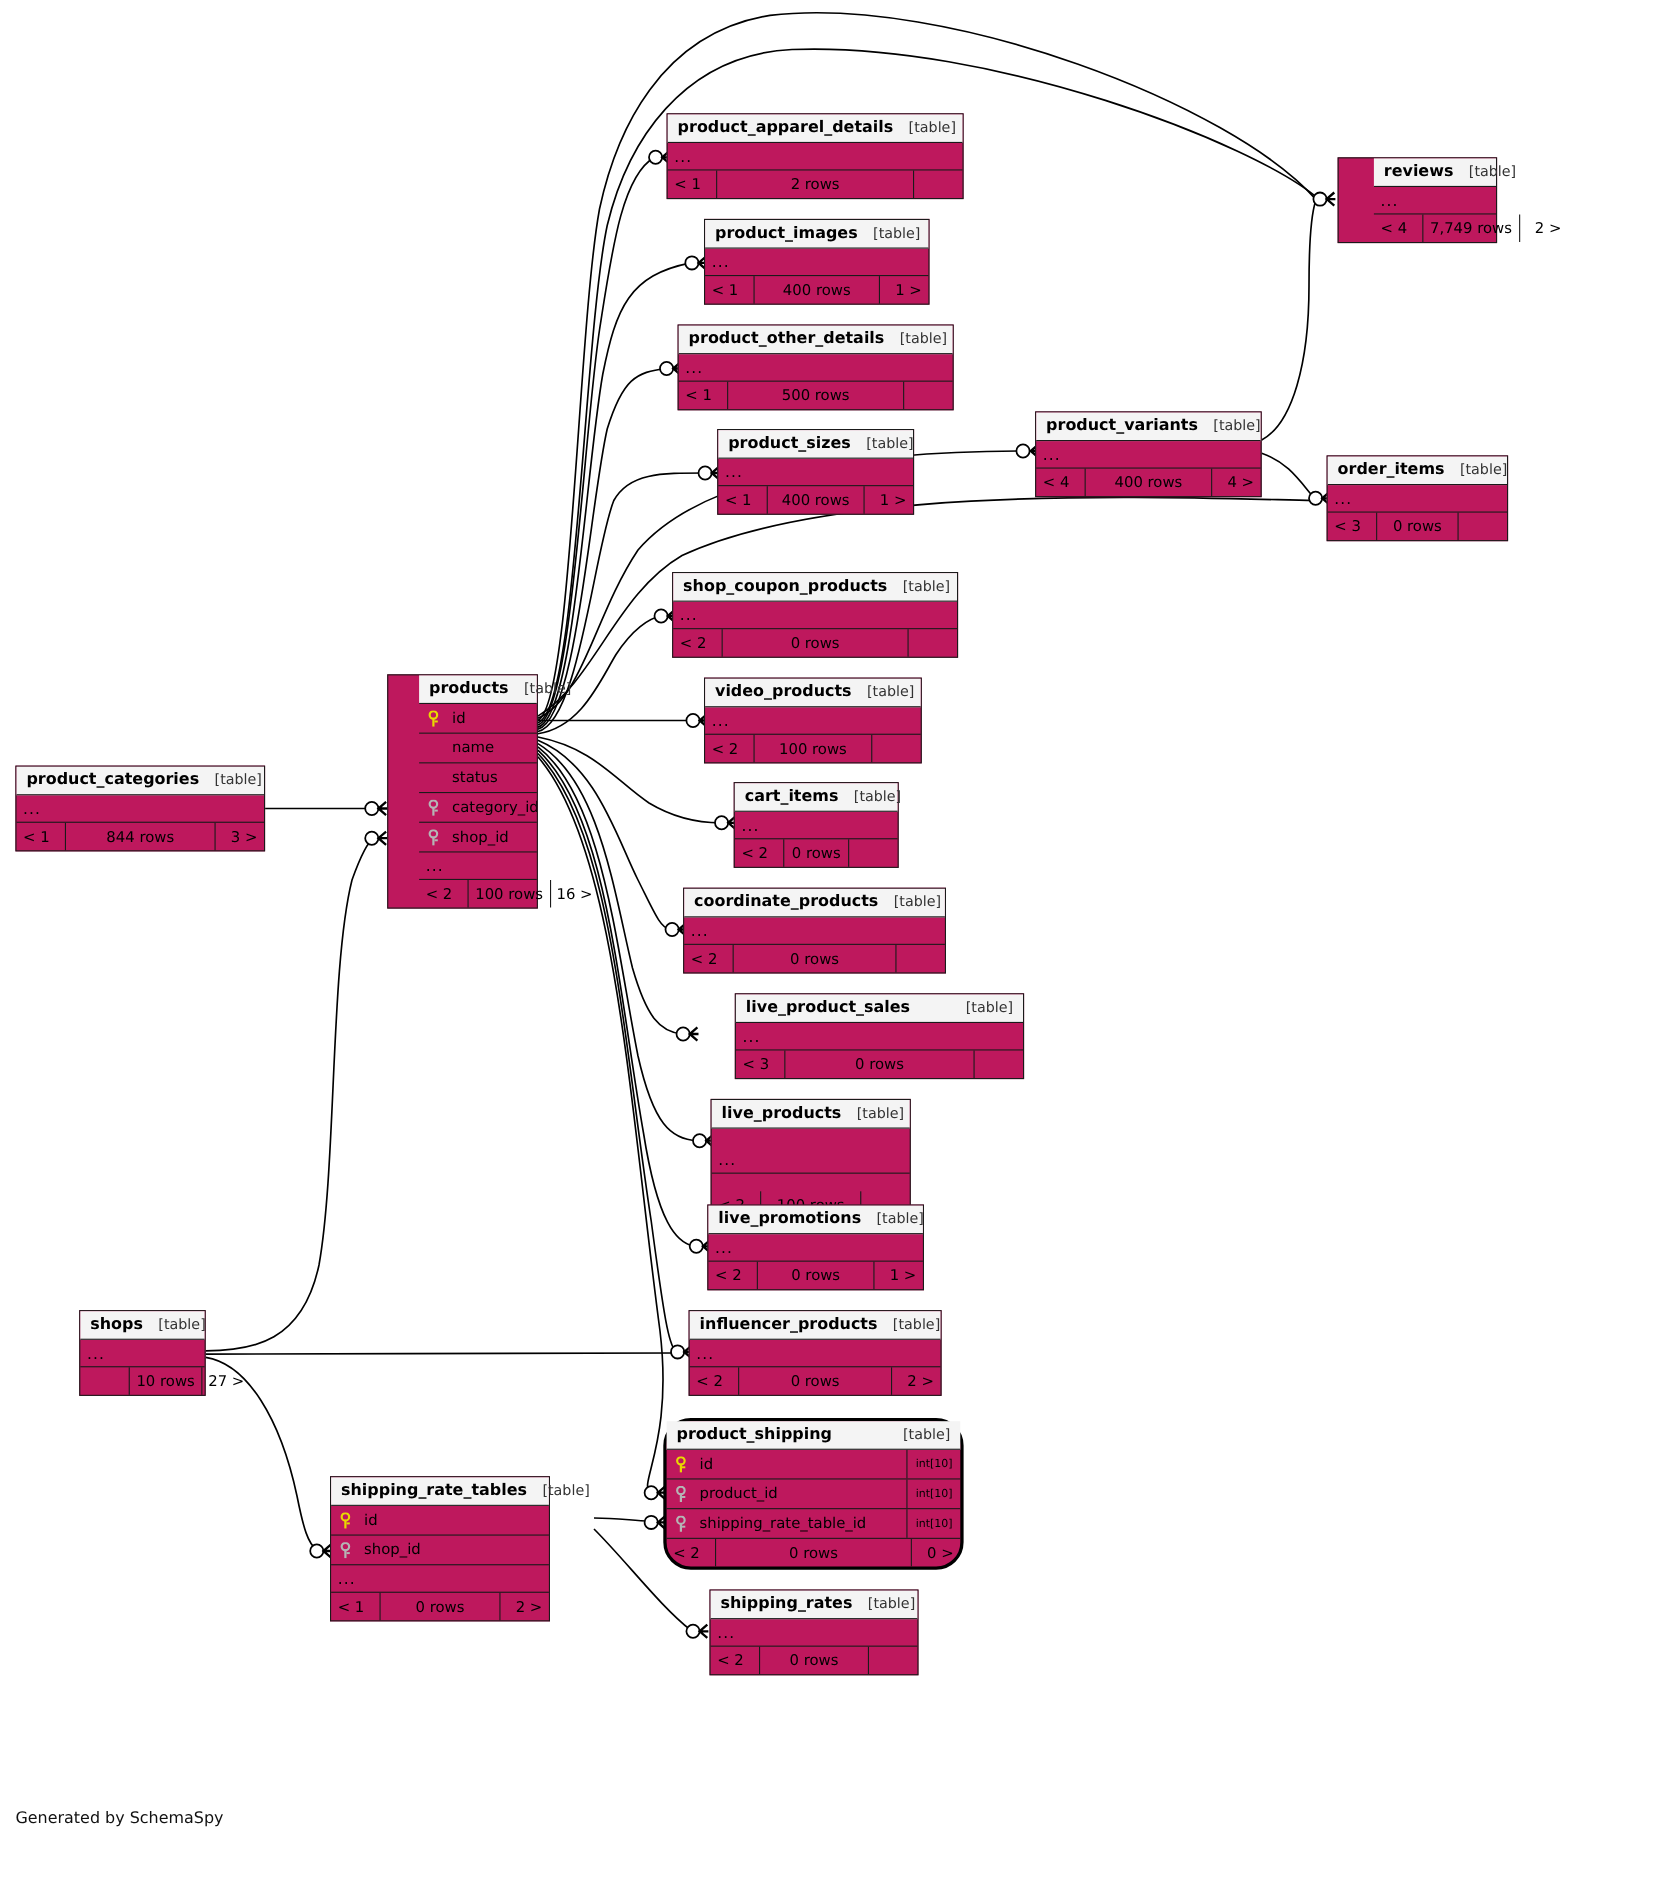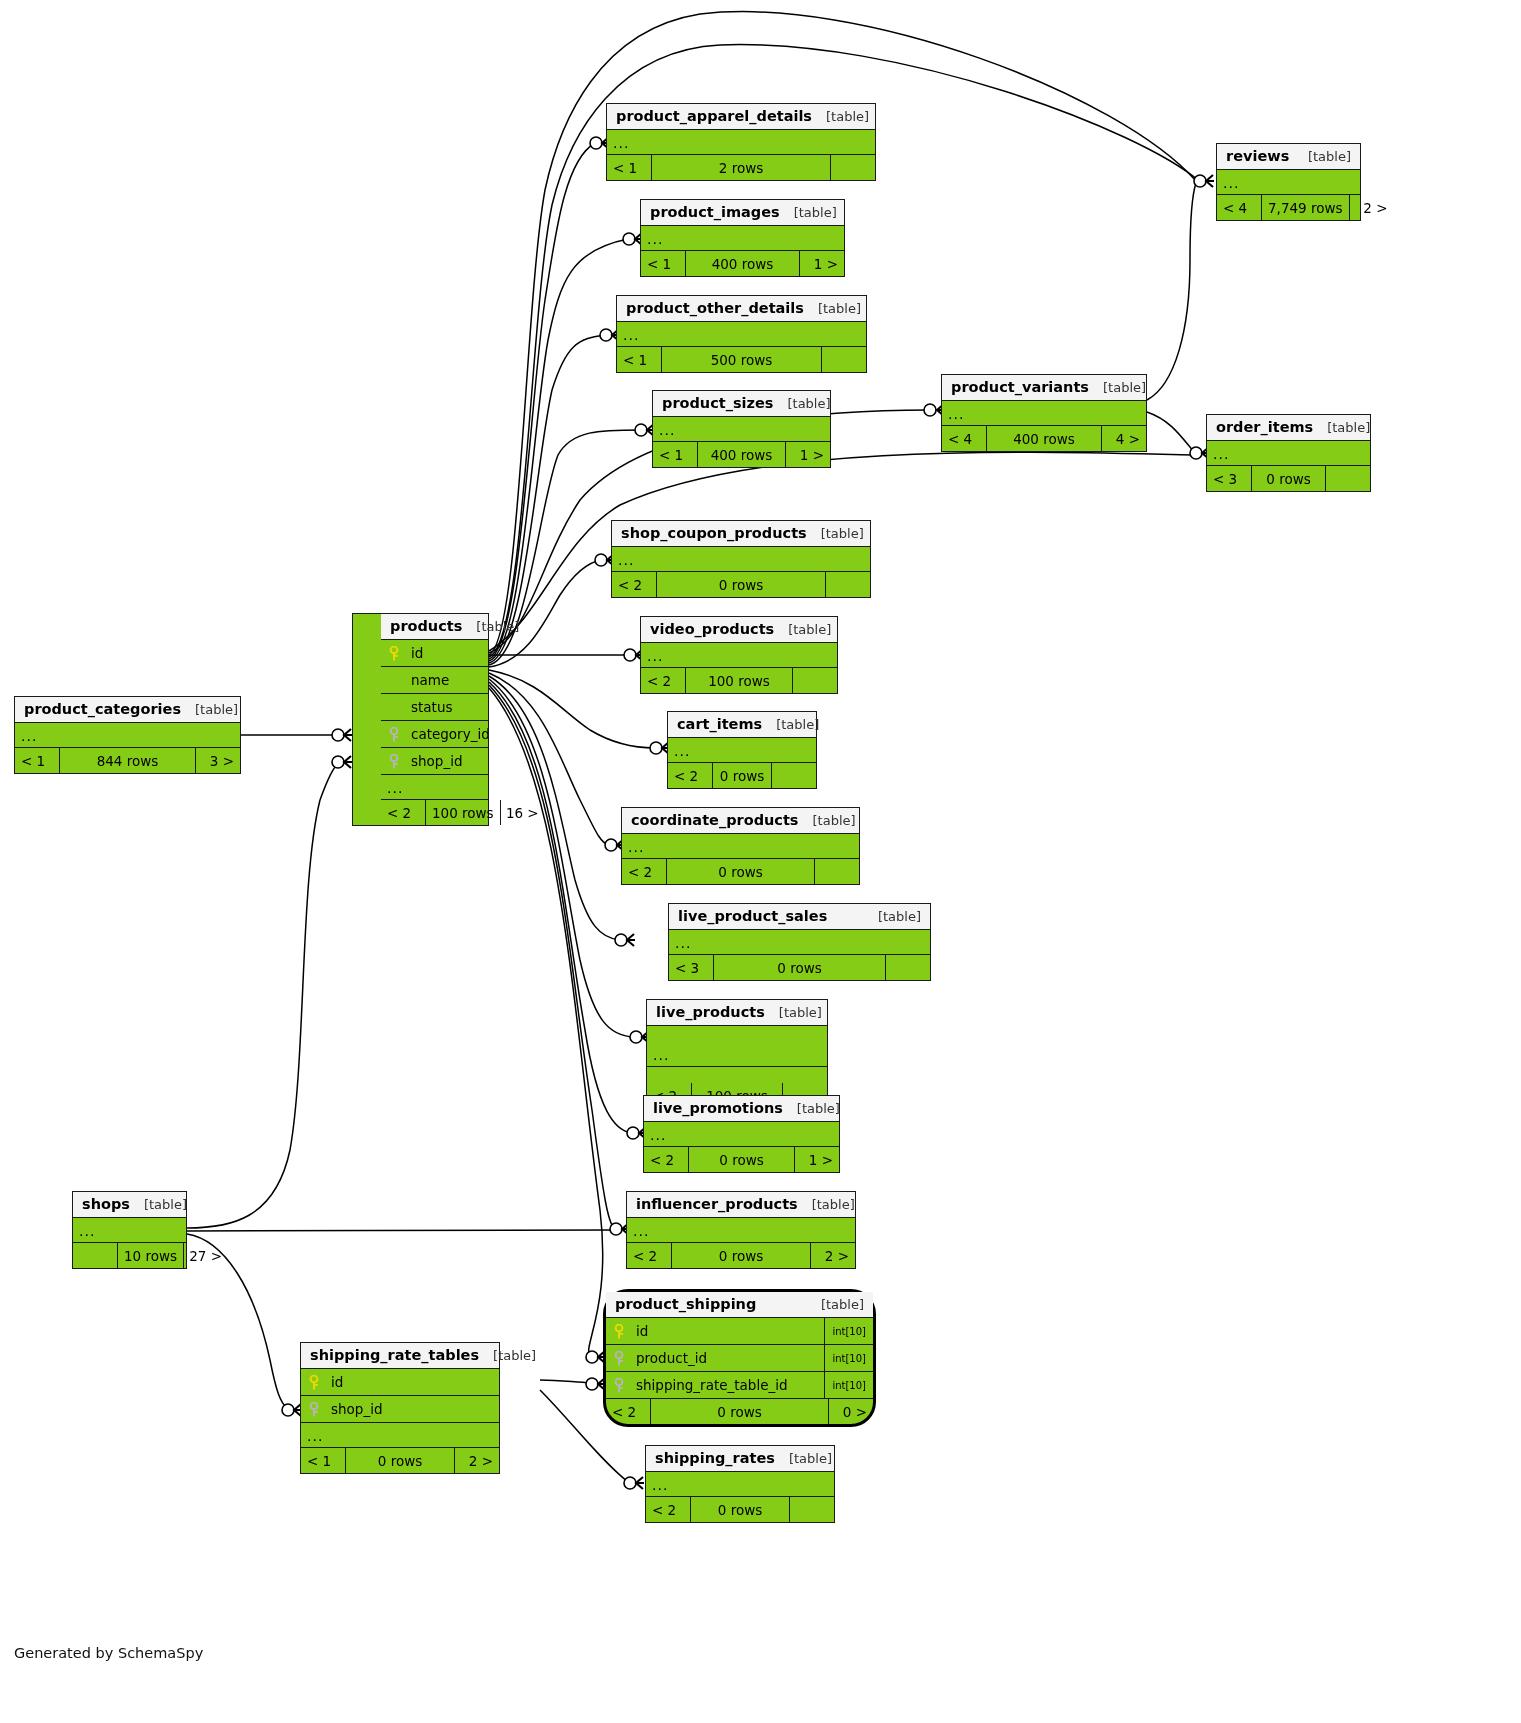--- a/index.html
+++ b/index.html
@@ -16,21 +16,21 @@
     background: #ffffff;
   }
   #edges {
     position: absolute;
     left: 0; top: 0;
     width: 1521px; height: 1723px;
     pointer-events: none;
   }
   .node {
     position: absolute;
-    background: #84cc16;
+    background: #be185d;
     border: 1px solid #1a1a1a;
     display: flex;
     flex-direction: column;
     z-index: 5;
   }
   .node.focus {
     border: 3px solid #000000;
   }
   .node .title-row {
     display: flex;
@@ -294,21 +294,21 @@
         <span class="tbl-name">product_variants</span>
         <span class="tbl-kind">[table]</span>
       </div>
       <div class="ellipsis-row">...</div>
       <div class="footer-row">
         <div class="footer-cell f-left" style="min-width: 44px;">&lt; 4</div>
         <div class="footer-cell f-mid">400 rows</div>
         <div class="footer-cell f-right" style="min-width: 44px;">4 &gt;</div>
       </div>
     </div>
-    <div class="node" style="left: 1216px; top: 143px; width: 145px;">
+    <div class="node" style="left: 1216px; top: 143px; width: 145px; padding-left: 32px;">
       <div class="title-row">
         <span class="tbl-name">reviews</span>
         <span class="tbl-kind">[table]</span>
       </div>
       <div class="ellipsis-row">...</div>
       <div class="footer-row">
         <div class="footer-cell f-left" style="min-width: 44px;">&lt; 4</div>
         <div class="footer-cell f-mid">7,749 rows</div>
         <div class="footer-cell f-right" style="min-width: 44px;">2 &gt;</div>
       </div>

